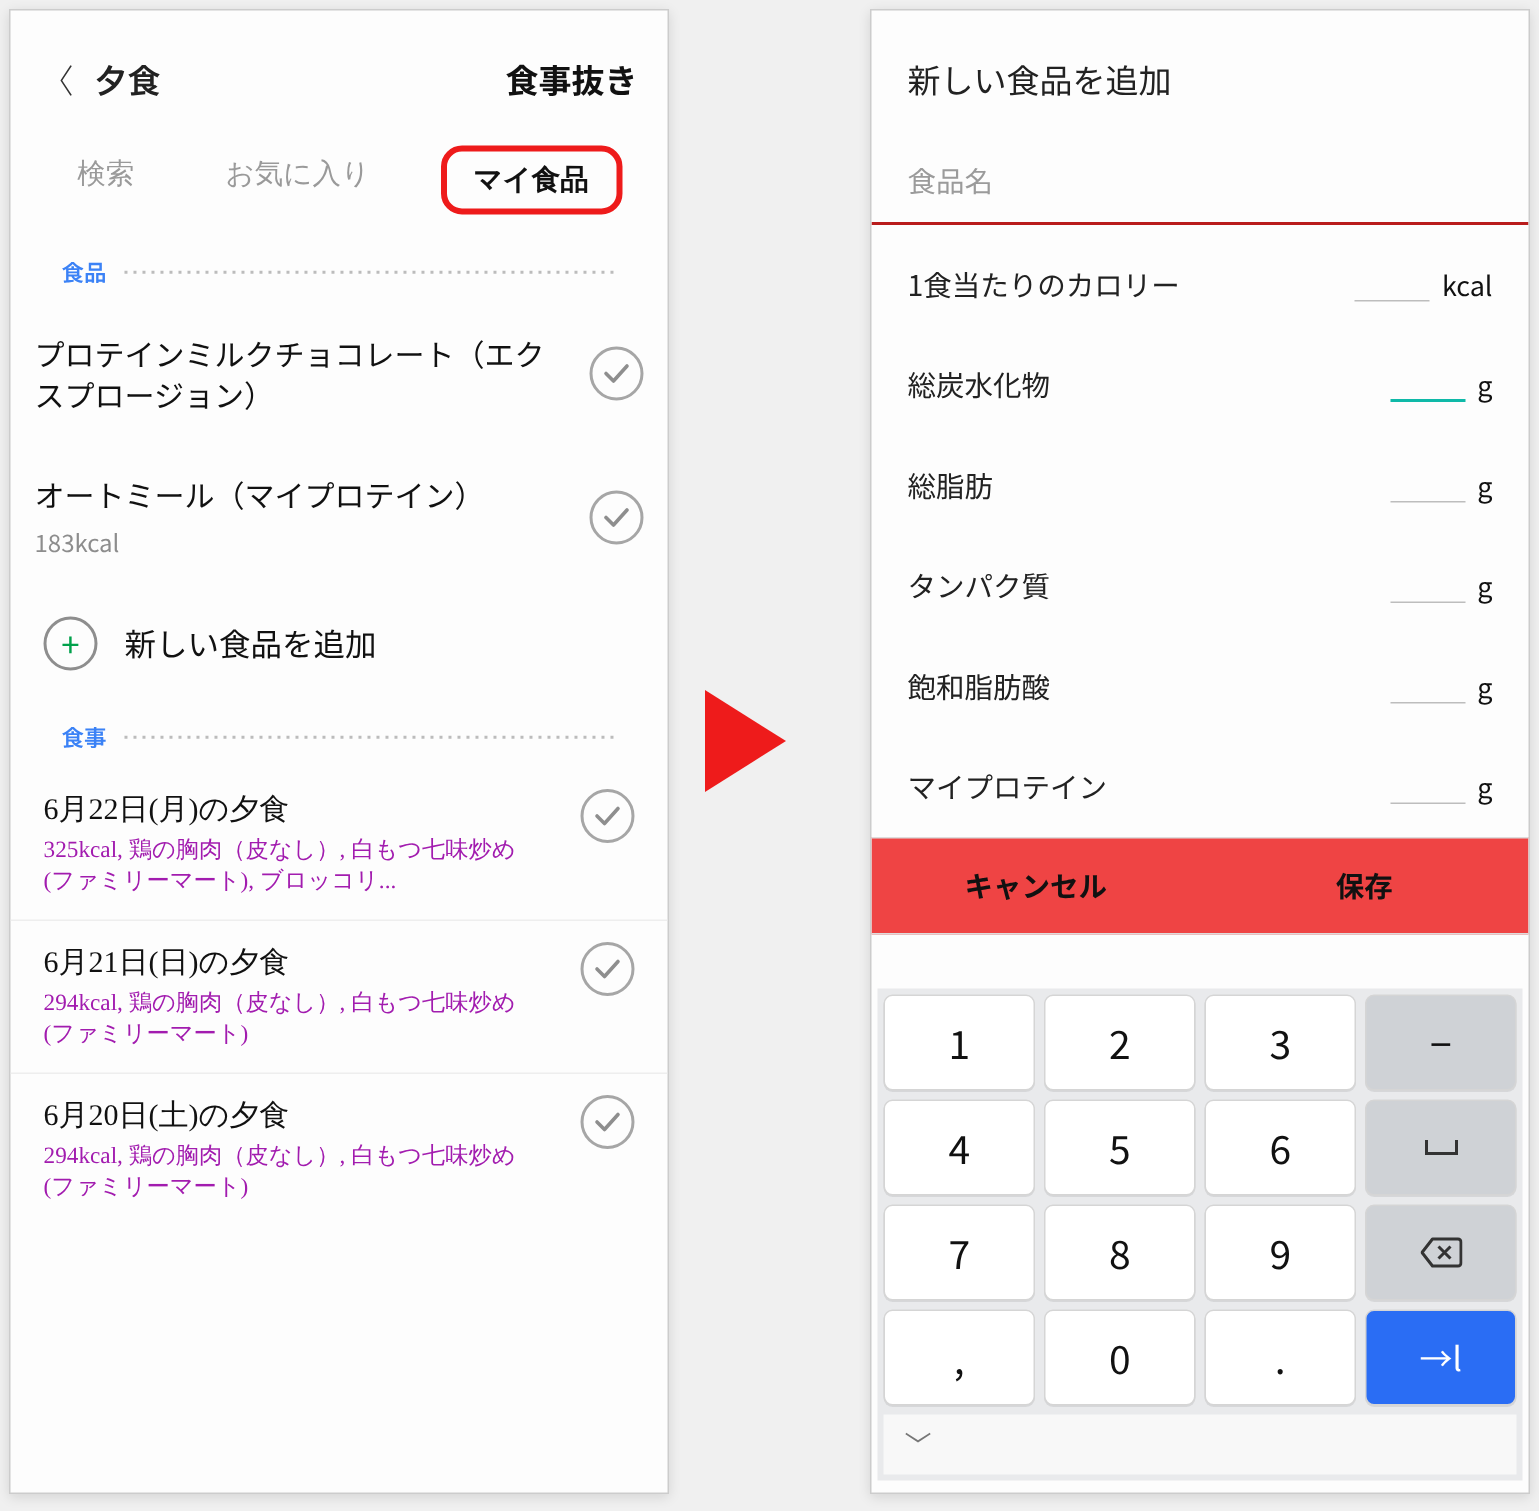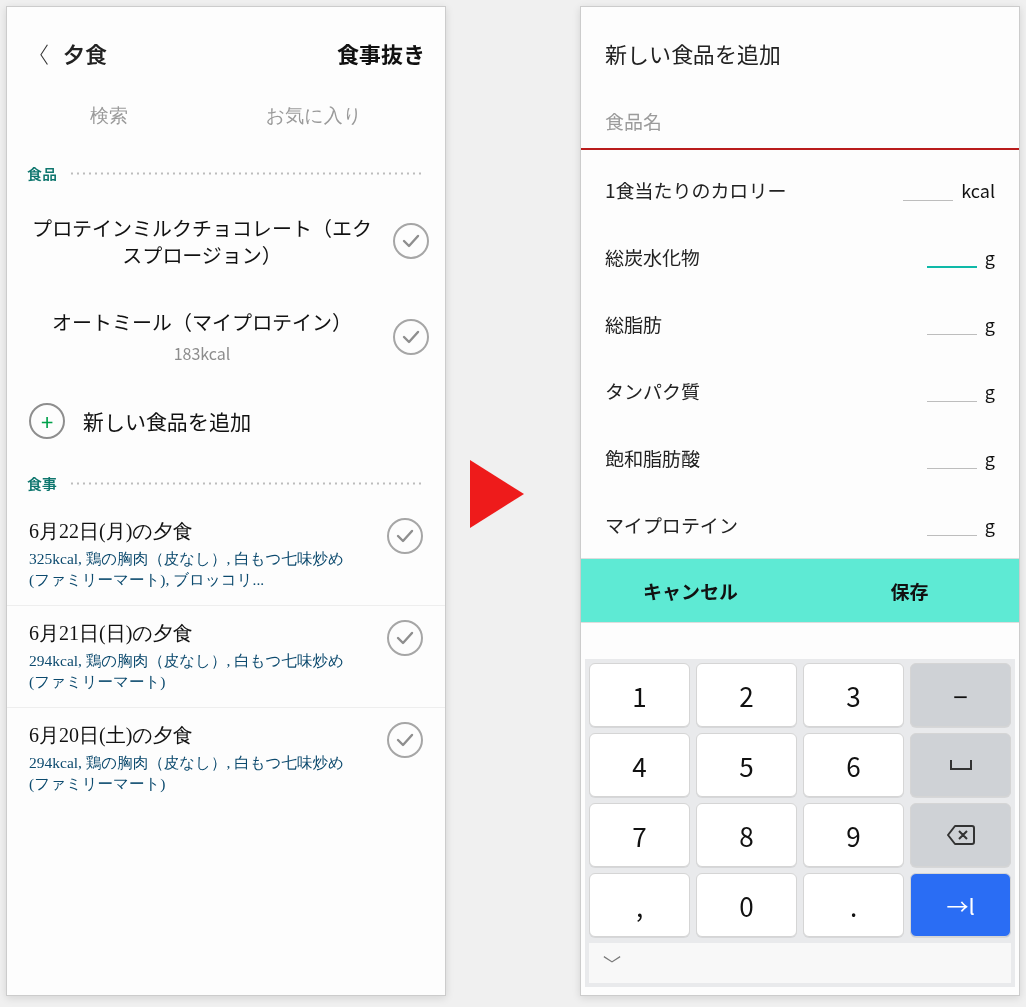--- a/index.html
+++ b/index.html
@@ -44,35 +44,34 @@
   .tab { font-size:19px; color:#9a9a9a; font-weight:500; padding:6px 14px;font-family:Liberation Serif, serif; }
   .tab.active {
     font-weight:800; color:#111;
     border: 4px solid #ee1b1b;
     border-radius:14px;
     padding: 6px 18px;
   }
 
   .section-label {
     display:flex; align-items:center; gap:10px;
-    padding: 10px 20px;
-    font-size:15px; color:#0f766e; font-weight:600;
+    padding: 10px 34px;
+    font-size:15px; color:#3b82f6; font-weight:600;
   }
   .dots-line {
     flex:1; height:3px;
     background-image: radial-gradient(#bcbcbc 1.1px, transparent 1.2px);
     background-size: 6px 6px;
     background-repeat: repeat-x;
     background-position: center;
   }
 
   .food-item {
     display:flex; align-items:center; justify-content:space-between;
     padding: 20px 16px;
-    text-align: center;
   }
   .food-item .txt { flex:1; padding-right:12px; }
   .food-name { font-size:20px; color:#111; line-height:1.35; }
   .food-kcal { font-size:16px; color:#8d8d8d; margin-top:6px; }
   .circle-check {
     width:36px; height:36px; border:2px solid #a6a6a6; border-radius:50%;
     display:flex; align-items:center; justify-content:center;
     color:#8e8e8e; font-size:18px;
   }
 
@@ -84,21 +83,21 @@
   }
   .add-text { font-size:21px; color:#111; }
 
   .meal-item {
     padding: 14px 22px 14px 22px;
     border-bottom:1px solid #eee;
     display:flex; align-items:flex-start; justify-content:space-between;font-family:Liberation Serif, serif;
   }
   .meal-item:last-child{border-bottom:none;}
   .meal-title { font-size:20px; color:#111; margin-bottom:4px;}
-  .meal-desc { font-size:15.5px; color:#0c4a6e; line-height:1.35; max-width:330px; }
+  .meal-desc { font-size:15.5px; color:#a21caf; line-height:1.35; max-width:330px; }
 
   
   .r-title { padding: 30px 24px 10px 24px; font-size:22px; color:#222; }
   .r-placeholder {
     padding: 28px 24px 14px 24px; font-size:19px; color:#9b9b9b;
     border-bottom:2px solid #b91c1c; margin: 0 0 6px 0;
   }
   .nut-row {
     display:flex; align-items:center; justify-content:space-between;
     padding: 20px 24px;
@@ -107,21 +106,21 @@
   .unit-box { display:flex; gap:8px; }
   .nut-input {
     width:50px; border:none; border-bottom:1.5px solid #bdbdbd;
     background:transparent; height:24px;
   }
   .nut-input.focused { border-bottom:2px solid #0fb9a8;}
   .unit { font-size:18px; color:#111; }
 
   .form-actions {
     display:flex; border-top:1px solid #ddd; border-bottom:1px solid #ddd;
-    background:#5eead4;
+    background:#ef4444;
     align-items:flex-end;
   }
   .form-actions div {
     flex:1; text-align:center; padding:18px 0; font-size:19px; font-weight:700; color:#111;
   }
 
   
   .keypad {
     position:absolute; bottom:8px; left:4px; right:4px;
     background:#e9eaec; padding:4px;
@@ -161,20 +160,21 @@
     <div class="header-left">
       <span class="back-chevron">〈</span>
       <span class="header-title">夕食</span>
     </div>
     <span class="header-action">食事抜き</span>
   </div>
 
   <div class="tabs">
     <span class="tab">検索</span>
     <span class="tab">お気に入り</span>
+    <span class="tab active">マイ食品</span>
   </div>
 
   <div class="section-label">
     <span>食品</span>
     <span class="dots-line"></span>
   </div>
 
   <div class="food-item">
     <div class="txt">
       <div class="food-name">プロテインミルクチョコレート（エクスプロージョン）</div>

